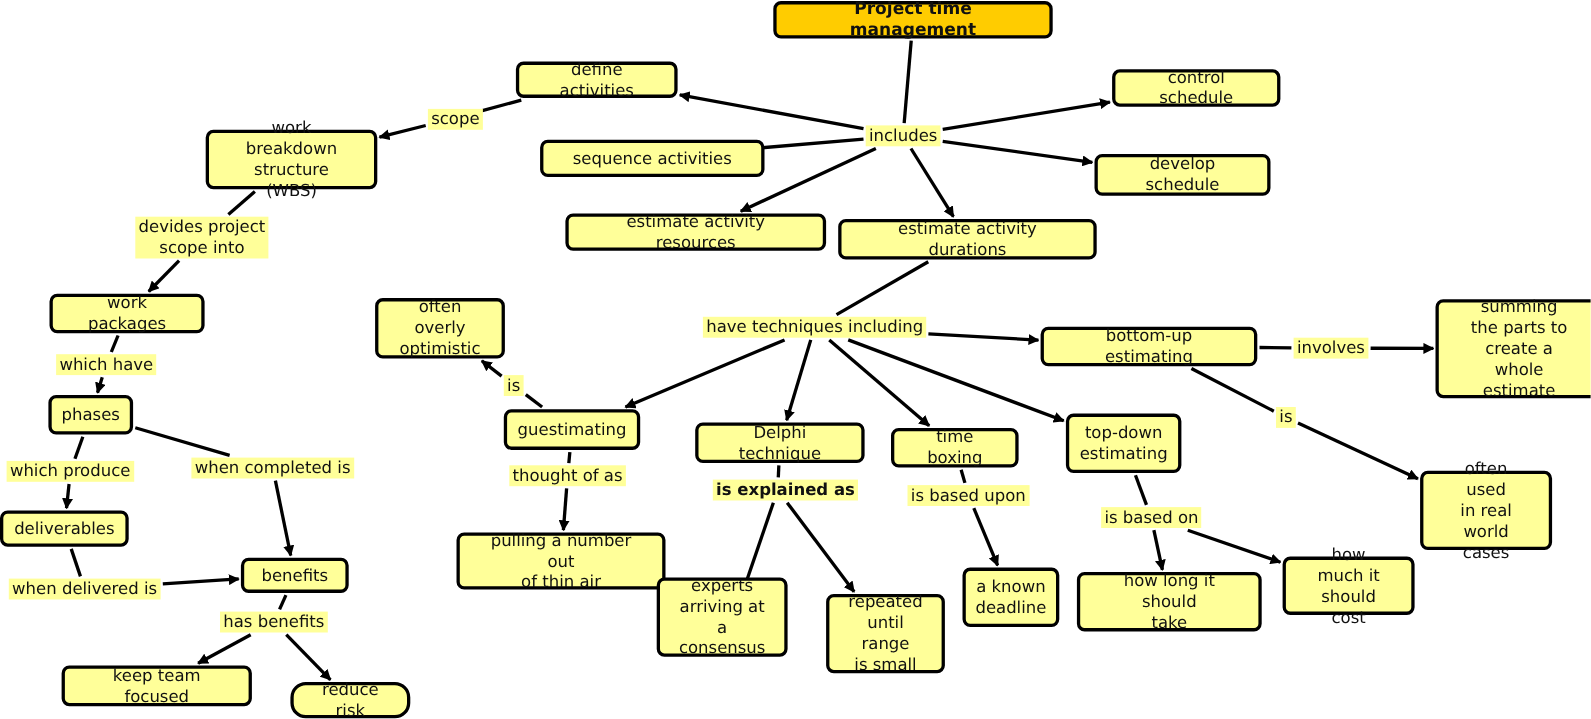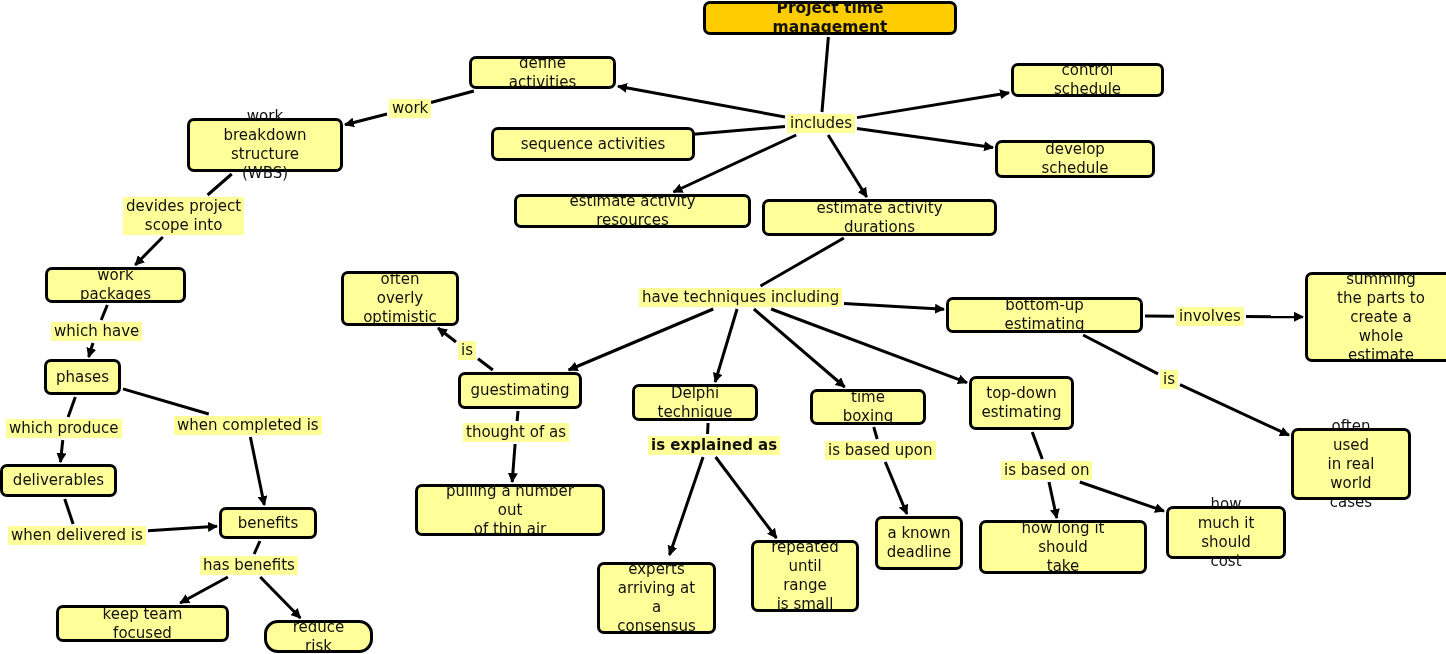--- a/index.html
+++ b/index.html
@@ -82,22 +82,22 @@
 <div class="node" id="n-phases" style="left:44px;top:359px;width:77px;height:36px;">phases</div>
 <div class="node" id="n-deliverables" style="left:0px;top:464px;width:117px;height:33px;">deliverables</div>
 <div class="node" id="n-milestone" style="left:219px;top:507px;width:98px;height:32px;">benefits</div>
 <div class="node" id="n-focused" style="left:56px;top:605px;width:173px;height:37px;">keep team focused</div>
 <div class="node" id="n-risk" style="left:264px;top:620px;width:109px;height:33px;border-radius:14px;">reduce risk</div>
 <div class="node" id="n-optimistic" style="left:341px;top:271px;width:118px;height:55px;">often overly
 optimistic</div>
 <div class="node" id="n-guess" style="left:458px;top:372px;width:124px;height:37px;">guestimating</div>
 <div class="node" id="n-thinair" style="left:415px;top:484px;width:190px;height:52px;">pulling a number out
 of thin air</div>
-<div class="node" id="n-delphi" style="left:632px;top:384px;width:126px;height:37px;">Delphi technique</div>
-<div class="node" id="n-experts" style="left:597px;top:562px;width:119px;height:72px;">experts
+<div class="node" id="n-delphi" style="left:632px;top:384px;width:154px;height:37px;">Delphi technique</div>
+<div class="node" id="n-experts" style="left:597px;top:525px;width:119px;height:72px;">experts
 arriving at
 a consensus</div>
 <div class="node" id="n-repeated" style="left:751px;top:540px;width:108px;height:72px;">repeated
 until range
 is small</div>
 <div class="node" id="n-timebox" style="left:810px;top:389px;width:116px;height:36px;">time boxing</div>
 <div class="node" id="n-deadline" style="left:875px;top:516px;width:88px;height:54px;">a known
 deadline</div>
 <div class="node" id="n-topdown" style="left:969px;top:376px;width:105px;height:54px;">top-down
 estimating</div>
@@ -108,21 +108,21 @@
 <div class="node" id="n-bottomup" style="left:946px;top:297px;width:197px;height:36px;">bottom-up estimating</div>
 <div class="node" id="n-summing" style="left:1305px;top:272px;width:152px;height:90px;">summing
 the parts to
 create a whole
 estimate</div>
 <div class="node" id="n-realworld" style="left:1291px;top:428px;width:120px;height:72px;">often used
 in real world
 cases</div>
 
 <div class="lbl" id="l-includes" style="left:787px;top:114px;">includes</div>
-<div class="lbl" id="l-uses" style="left:389px;top:99px;">work</div>
+<div class="lbl" id="l-uses" style="left:389px;top:99px;">scope</div>
 <div class="lbl" id="l-devides" style="left:123px;top:197px;">devides project
 scope into</div>
 <div class="lbl" id="l-which_have" style="left:51px;top:322px;">which have</div>
 <div class="lbl" id="l-which_produce" style="left:6px;top:419px;">which produce</div>
 <div class="lbl" id="l-when_completed" style="left:174px;top:416px;">when completed is</div>
 <div class="lbl" id="l-when_delivered" style="left:8px;top:526px;">when delivered is</div>
 <div class="lbl" id="l-has_benefits" style="left:200px;top:556px;">has benefits</div>
 <div class="lbl" id="l-have_techniques" style="left:639px;top:288px;">have techniques including</div>
 <div class="lbl" id="l-is_opt" style="left:458px;top:341px;">is</div>
 <div class="lbl" id="l-thought_of" style="left:463px;top:423px;">thought of as</div>

